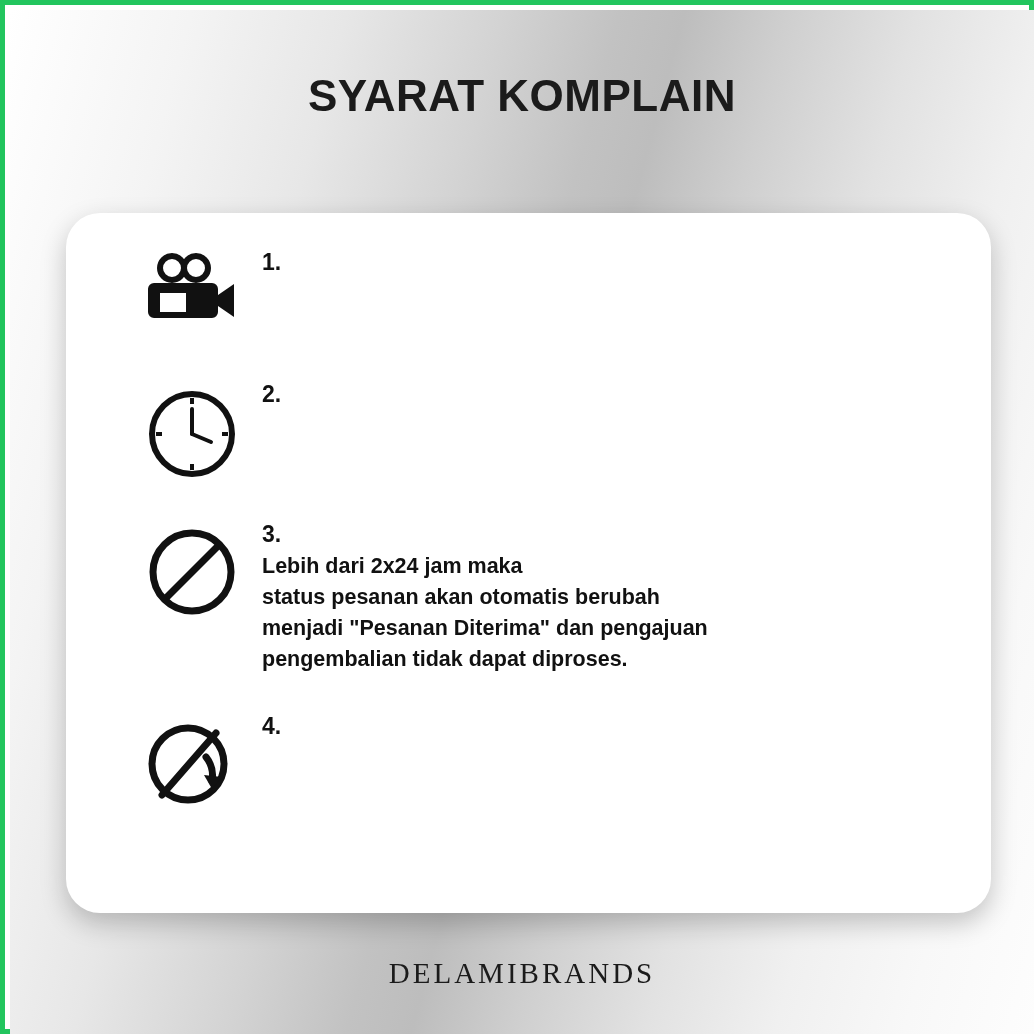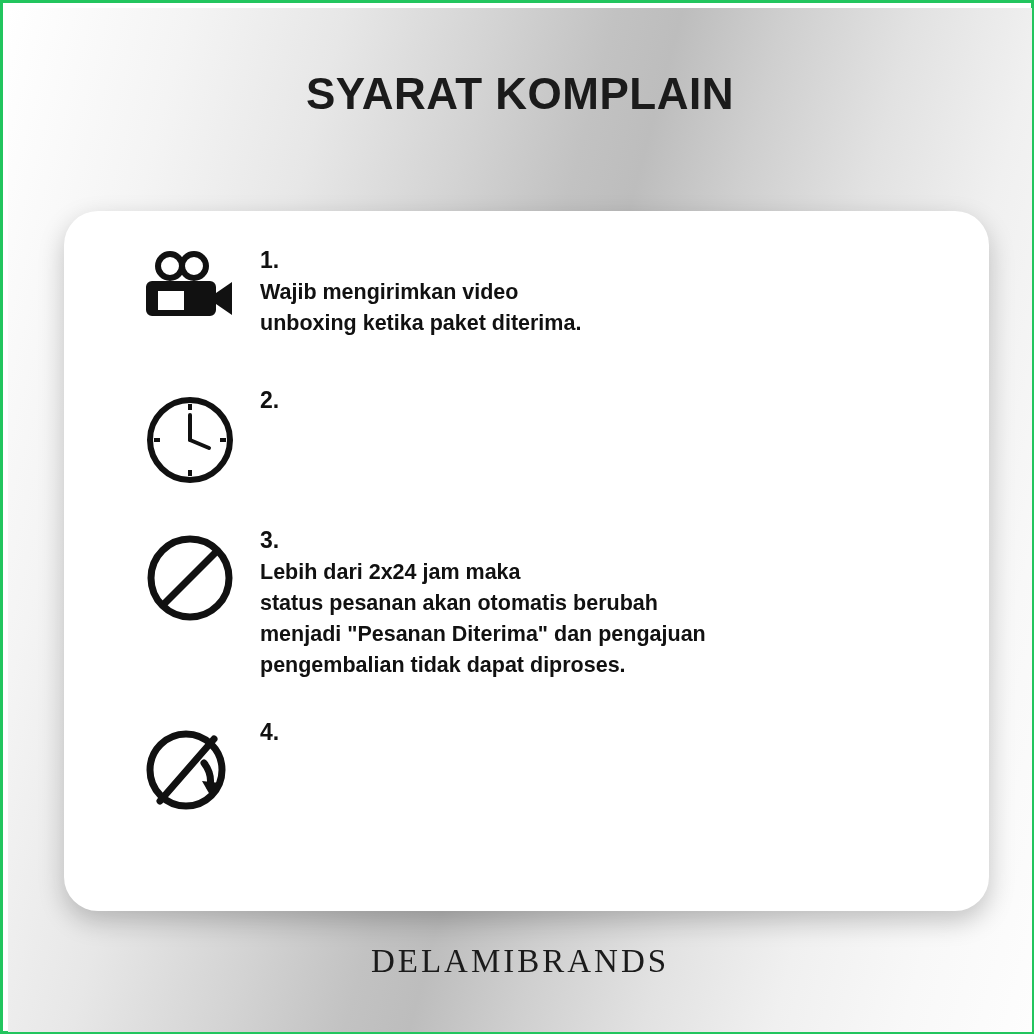--- a/index.html
+++ b/index.html
@@ -13,21 +13,21 @@
     overflow: hidden;
     font-family: "Liberation Sans", sans-serif;
   }
 
   
   #poster {
     position: relative;
     width: 1034px;
     height: 1034px;
     box-sizing: border-box;
-    border: 3px solid #22c55e;
+    border: 5px solid #22c55e;
     background: #ffffff;
   }
 
   
   #canvas {
     position: absolute;
     left: 5px;
     top: 5px;
     width: 1024px;
     height: 1024px;
@@ -134,24 +134,25 @@
   
   #footer {
     position: absolute;
     left: 0;
     top: 935px;
     width: 1024px;
     text-align: center;
   }
   #brand {
     font-family: "Liberation Serif", serif;
-    font-size: 33px;
+    font-size: 29px;
     letter-spacing: 3px;
     color: #1b1b1b;
     white-space: nowrap;
+    margin-top: 12px;
   }
 
   svg { display: block; }
 </style>
 </head>
 <body>
 
 <div id="poster">
   <div id="canvas">
 
@@ -168,22 +169,20 @@
               <g fill="none" stroke="#111111" stroke-width="6">
                 <circle cx="26" cy="15" r="12"></circle>
                 <circle cx="50" cy="15" r="12"></circle>
               </g>
               <path d="M8 30 h58 a6 6 0 0 1 6 6 v6 l16 -11 v33 l-16 -11 v6 a6 6 0 0 1 -6 6 h-58 a6 6 0 0 1 -6 -6 v-23 a6 6 0 0 1 6 -6 z" fill="#111111"></path>
               <rect x="14" y="40" width="26" height="19" fill="#ffffff"></rect>
             </svg>
           </div>
           <div class="rule-body">
             <div class="rule-num">1.</div>
-            <div class="rule-text">Wajib mengirimkan video
-unboxing ketika paket diterima.</div>
           </div>
         </div>
 
         <div class="rule" id="rule-2">
           <div class="rule-icon">
             <svg width="90" height="90" viewBox="0 0 90 90" aria-hidden="true">
               <circle cx="45" cy="45" r="40" fill="none" stroke="#111111" stroke-width="6"></circle>
               <line x1="45" y1="45" x2="45" y2="20" stroke="#111111" stroke-width="4" stroke-linecap="round"></line>
               <line x1="45" y1="45" x2="64" y2="53" stroke="#111111" stroke-width="4" stroke-linecap="round"></line>
               <line x1="45" y1="9" x2="45" y2="15" stroke="#111111" stroke-width="4"></line>

